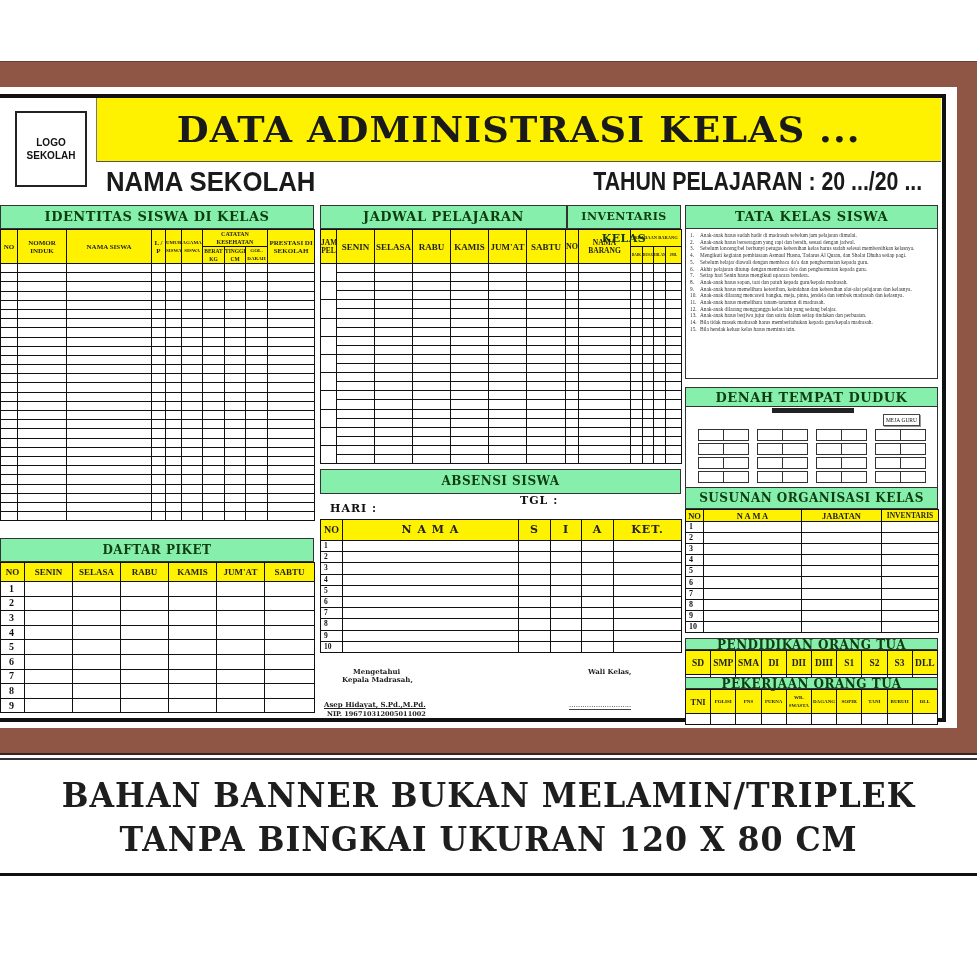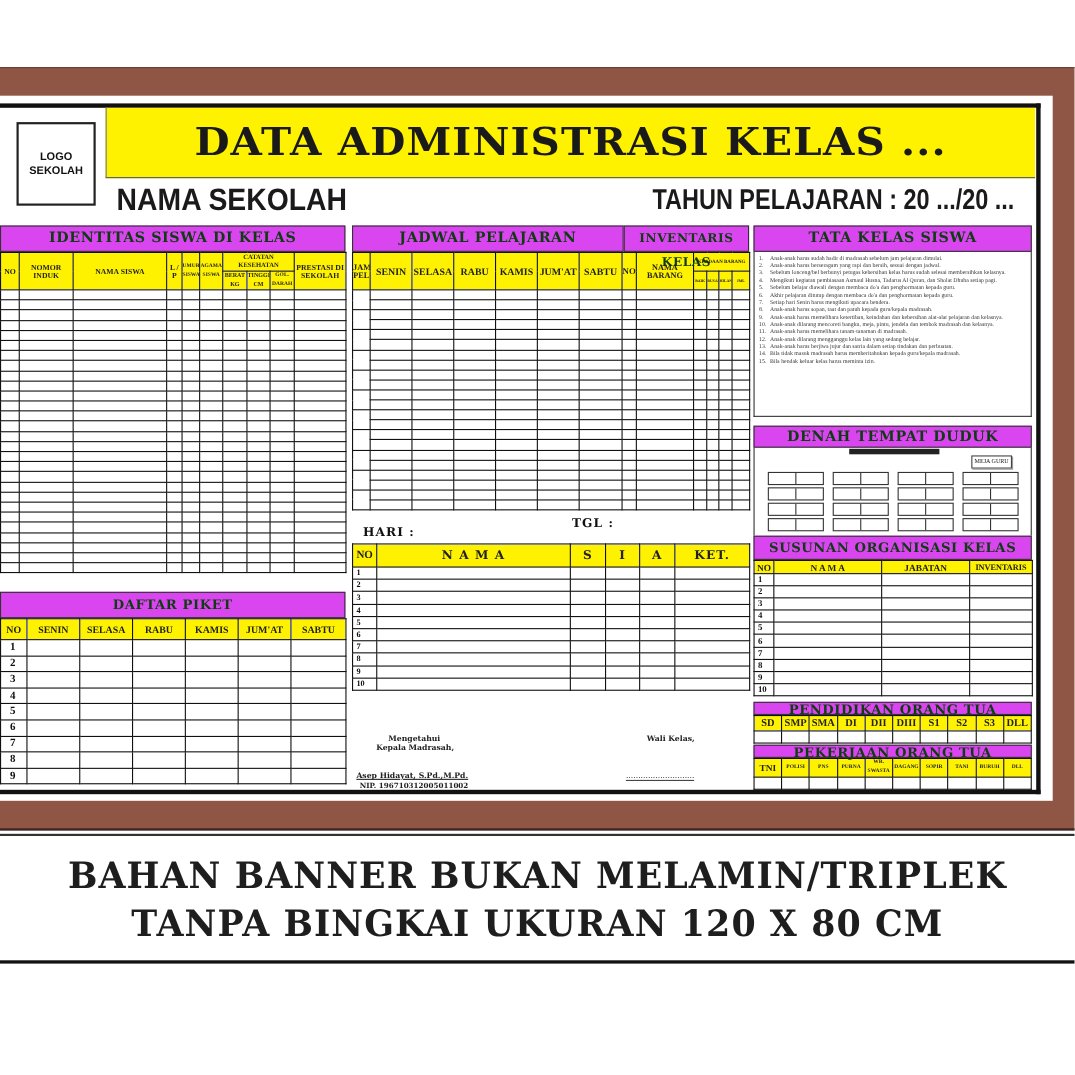--- a/index.html
+++ b/index.html
@@ -9,21 +9,21 @@
   .frame { position: absolute; left: 0; top: 61px; width: 977px; height: 694px; background: #8f5646; border-top: 1px solid #6b3f33; border-bottom: 2px solid #3a2520; }
   .sheet { position: absolute; left: 0; top: 87px; width: 957px; height: 641px; background: #fff; }
   .board { position: absolute; left: 0; top: 94px; width: 946px; height: 628px; border: 4px solid #111; border-left: none; background: #fff; }
 
   .logo-box { position: absolute; left: 15px; top: 111px; width: 72px; height: 76px; border: 2px solid #222; display: flex; align-items: center; justify-content: center; text-align: center; font-family: "Liberation Sans", sans-serif; font-weight: bold; font-size: 10px; line-height: 13px; white-space: pre-line; }
   .title-bar { position: absolute; left: 96px; top: 98px; width: 845px; height: 64px; background: #fff200; border-bottom: 1px solid #555; border-left: 1px solid #777; display: flex; align-items: center; justify-content: center; }
   .title-bar span { font-family: "DejaVu Serif", serif; font-weight: 900; font-size: 35px; letter-spacing: 1px; color: #1a1a1a; transform: scaleX(1.05); }
   .school-name { position: absolute; left: 106px; top: 166px; font-family: "Liberation Sans", sans-serif; font-weight: bold; font-size: 28px; color: #1a1a1a; transform: scaleX(0.92); transform-origin: left; }
   .year { position: absolute; right: 55px; top: 166px; font-family: "Liberation Sans", sans-serif; font-weight: bold; font-size: 26px; color: #1a1a1a; transform: scaleX(0.82); transform-origin: right; }
 
-  .green-h { background: #d946ef; border: 1px solid #333; color: #0e3d12; font-family: "DejaVu Serif", serif; font-weight: 900; text-align: center; letter-spacing: 0.5px; }
+  .green-h { background: #86efac; border: 1px solid #333; color: #0e3d12; font-family: "DejaVu Serif", serif; font-weight: 900; text-align: center; letter-spacing: 0.5px; }
   table { border-collapse: collapse; table-layout: fixed; }
   td, th { border: 1px solid #111; padding: 0; overflow: hidden; }
   th { background: #fff200; font-weight: bold; font-size: 7px; line-height: 8px; color: #222; text-align: center; vertical-align: middle; font-family: "Liberation Serif", serif; }
   td { background: #fff; font-size: 8px; font-weight: bold; line-height: 8px; text-align: center; }
 
   .sec { position: absolute; }
   .sec .green-h { height: 24px; line-height: 22px; font-size: 13px; }
 
   
   #identitas { left: 0; top: 205px; width: 314px; }
@@ -58,21 +58,21 @@
   #organisasi { left: 685px; top: 487px; width: 253px; }
   #organisasi .green-h { height: 22px; line-height: 20px; font-size: 12px; }
   #organisasi table { width: 253px; }
   #organisasi th { font-size: 8.5px; height: 12px; }
   #organisasi tbody td { height: 11.1px; text-align: left; padding-left: 3px; }
 
   
   .ortu { position: absolute; left: 685px; width: 253px; }
   .ortu .green-h { height: 12px; line-height: 12px; font-size: 12px; }
   .ortu table { width: 253px; }
-  .ortu th { height: 14px; }
+  .ortu th { height: 24px; }
   .ortu td { height: 11px; }
   #pendidikan th { font-size: 9.5px; }
   #pekerjaan th { font-size: 5px; }
   #pekerjaan th.big { font-size: 8.5px; }
 
   
   #piket { left: 0; top: 538px; width: 314px; }
   #piket .green-h { height: 24px; line-height: 22px; font-size: 12px; }
   #piket table { width: 314px; }
   #piket th { font-size: 9px; height: 19px; }
@@ -1242,20 +1242,21 @@
           <td></td>
           <td></td>
           <td></td>
           <td></td>
         </tr>
       </tbody>
   </table>
 </div>
 
 <div class="sec" id="absensi">
+  <div class="green-h">ABSENSI SISWA</div>
   <div class="hari-row">
     <span class="hari">HARI :</span>
     <span class="tgl">TGL :</span>
   </div>
   <table>
     <colgroup>
         <col style="width:22px">
         <col style="width:176px">
         <col style="width:32px">
         <col style="width:31px">

